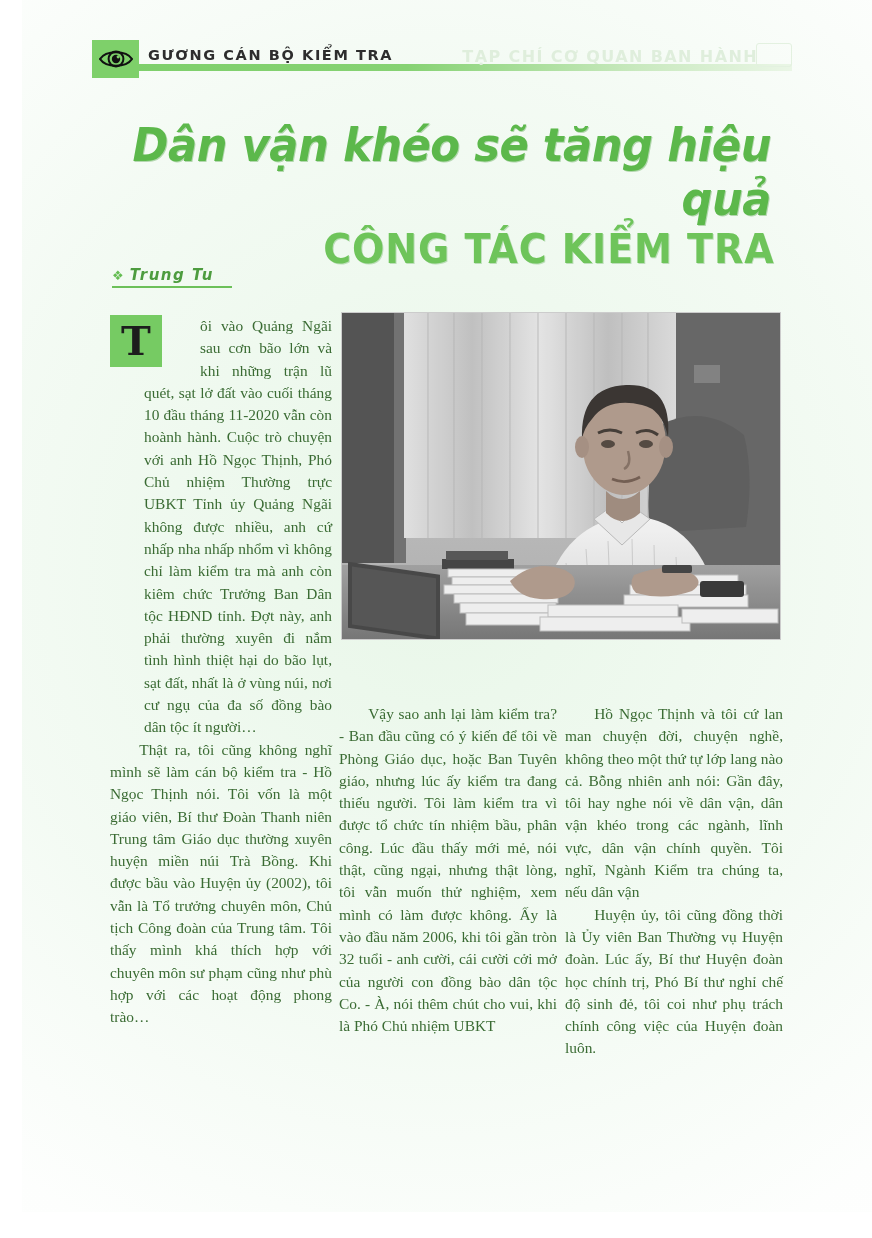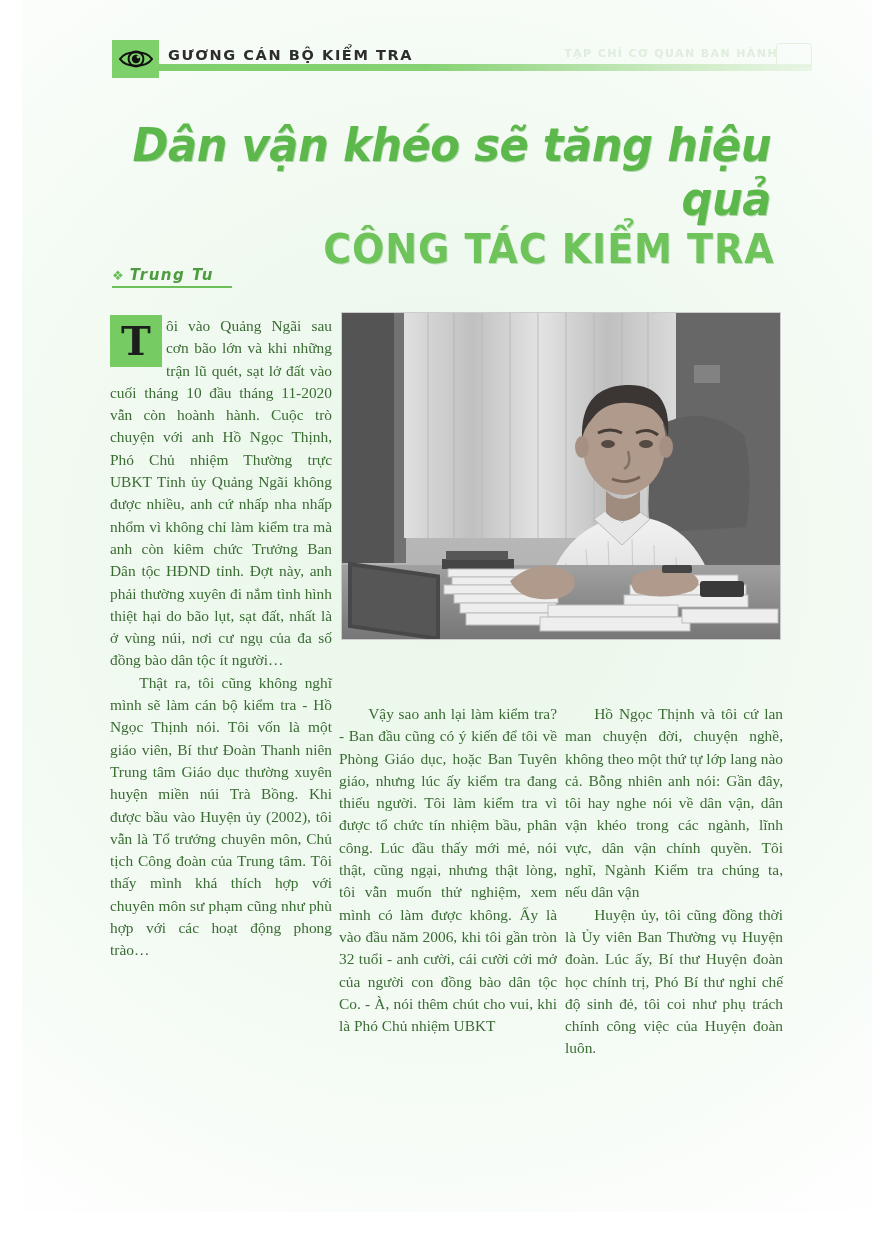--- a/index.html
+++ b/index.html
@@ -12,37 +12,37 @@
   .paper-tint{
     position:absolute;inset:0;
     background:
       radial-gradient(115% 85% at 50% 45%, rgba(214,240,214,.55) 0%, rgba(226,244,226,.40) 45%, rgba(244,250,244,.18) 72%, rgba(255,255,255,0) 100%);
     pointer-events:none;
   }
   .scan-left{position:absolute;left:0;top:0;width:22px;height:1238px;background:linear-gradient(to right,#ffffff,#ffffff);}
   .scan-bottom{position:absolute;left:0;bottom:0;width:872px;height:26px;background:#ffffff;}
 
   
-  .header{position:absolute;left:92px;top:40px;width:700px;height:38px;margin-left:20px;}
+  .header{position:absolute;left:92px;top:40px;width:700px;height:38px;}
   .hdr-bar{
     position:absolute;left:0;top:24px;width:700px;height:7px;
     background:linear-gradient(to right,#7dcf6a 0%,#86d273 45%,#c9e9bf 78%,#eaf6e6 100%);
   }
   .hdr-logo{
     position:absolute;left:0;top:0;width:47px;height:38px;background:#7ed06a;
     display:flex;align-items:center;justify-content:center;
   }
   .hdr-title{
     position:absolute;left:56px;top:7px;
     font-family:"DejaVu Sans",sans-serif;font-weight:bold;font-size:14.5px;
     letter-spacing:1.6px;color:#2d2d2d;white-space:nowrap;
   }
   .hdr-ghost{
     position:absolute;right:34px;top:7px;
-    font-family:"DejaVu Sans",sans-serif;font-weight:bold;font-size:11px;
+    font-family:"DejaVu Sans",sans-serif;font-weight:bold;font-size:16px;
     letter-spacing:1.4px;color:#dfeedc;white-space:nowrap;
   }
   .hdr-ghost-eye{
     position:absolute;right:0px;top:3px;width:34px;height:22px;
     border:1px solid #e3f1e0;border-radius:3px;
   }
 
   
   .headline{position:absolute;left:92px;top:118px;width:700px;text-align:right;}
   .hl1{
@@ -91,21 +91,21 @@
   .col{
     position:absolute;
     font-family:"Liberation Serif",serif;
     font-size:15.4px;line-height:22.3px;color:#3a6b33;
     text-align:justify;text-justify:inter-word;
     -webkit-hyphens:none;hyphens:none;
   }
   .col p{margin:0;}
   .col p + p{text-indent:1.9em;}
   .c1{left:110px;top:315px;width:222px;}
-  .c1 .first{text-indent:0;}
+  .c1 .first{text-indent:0;margin-left:34px;}
   .c1 .first::before{
     content:"";float:left;width:56px;height:52px;
   }
   .c2{left:339px;top:703px;width:218px;}
   .c3{left:565px;top:703px;width:218px;}
   .c2 p:first-child, .c3 p:first-child{text-indent:1.9em;}
 
   
   .footer{position:absolute;left:0;top:1228px;width:872px;height:26px;}
   .foot-text{

